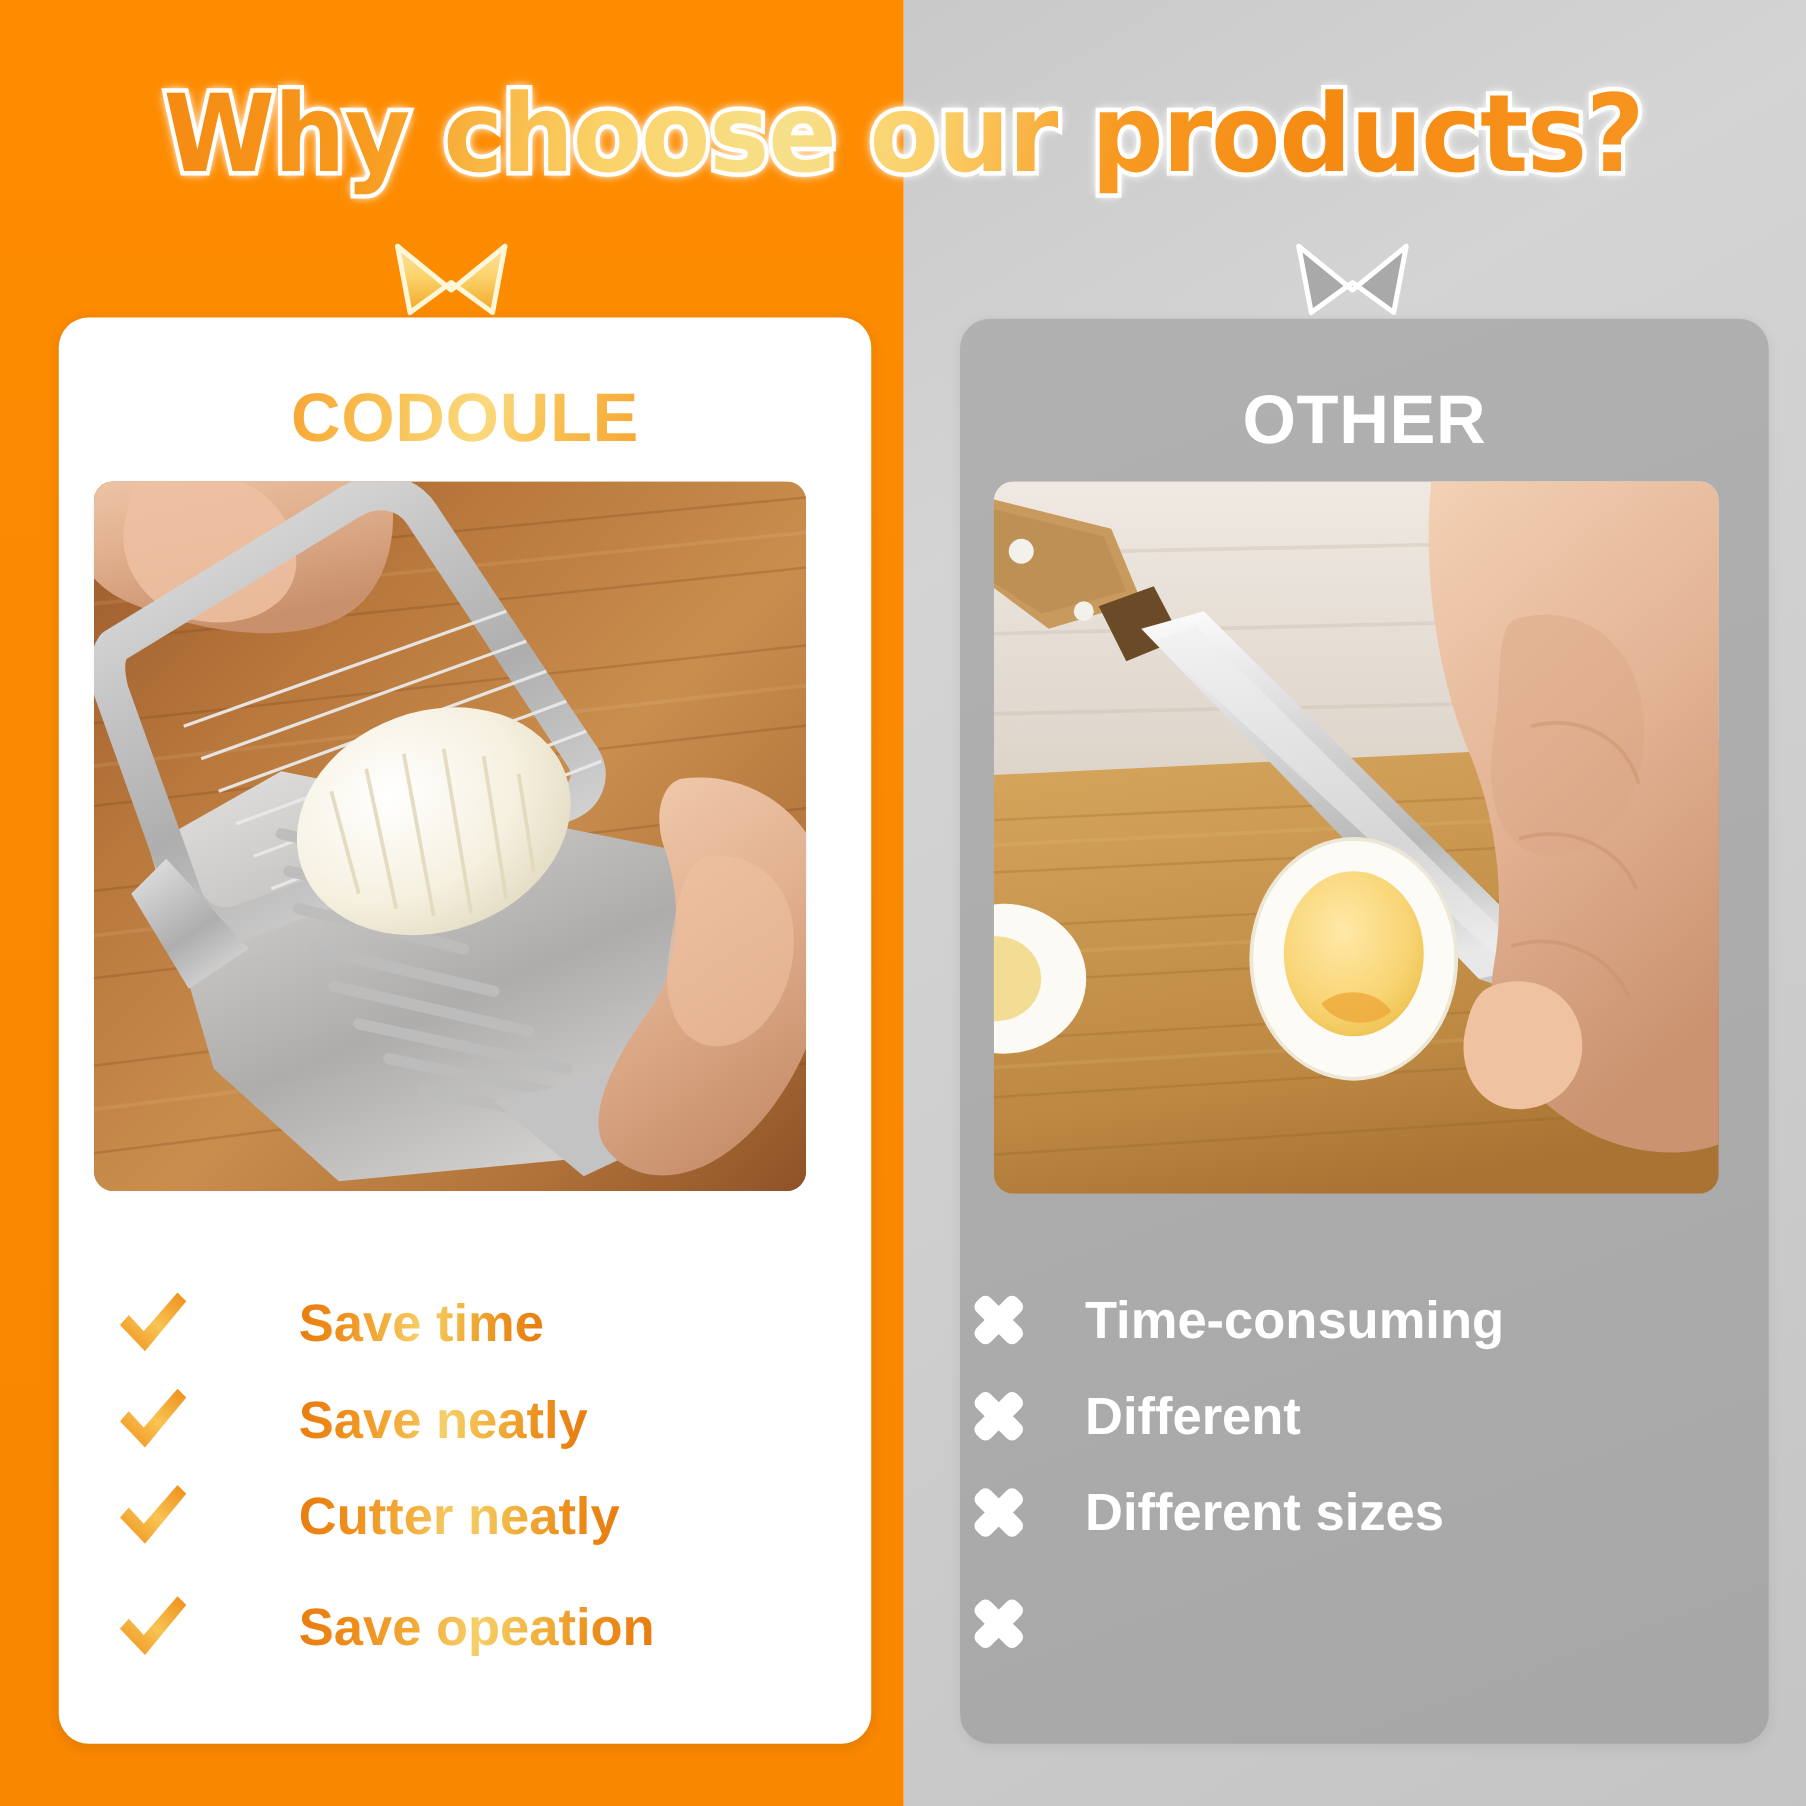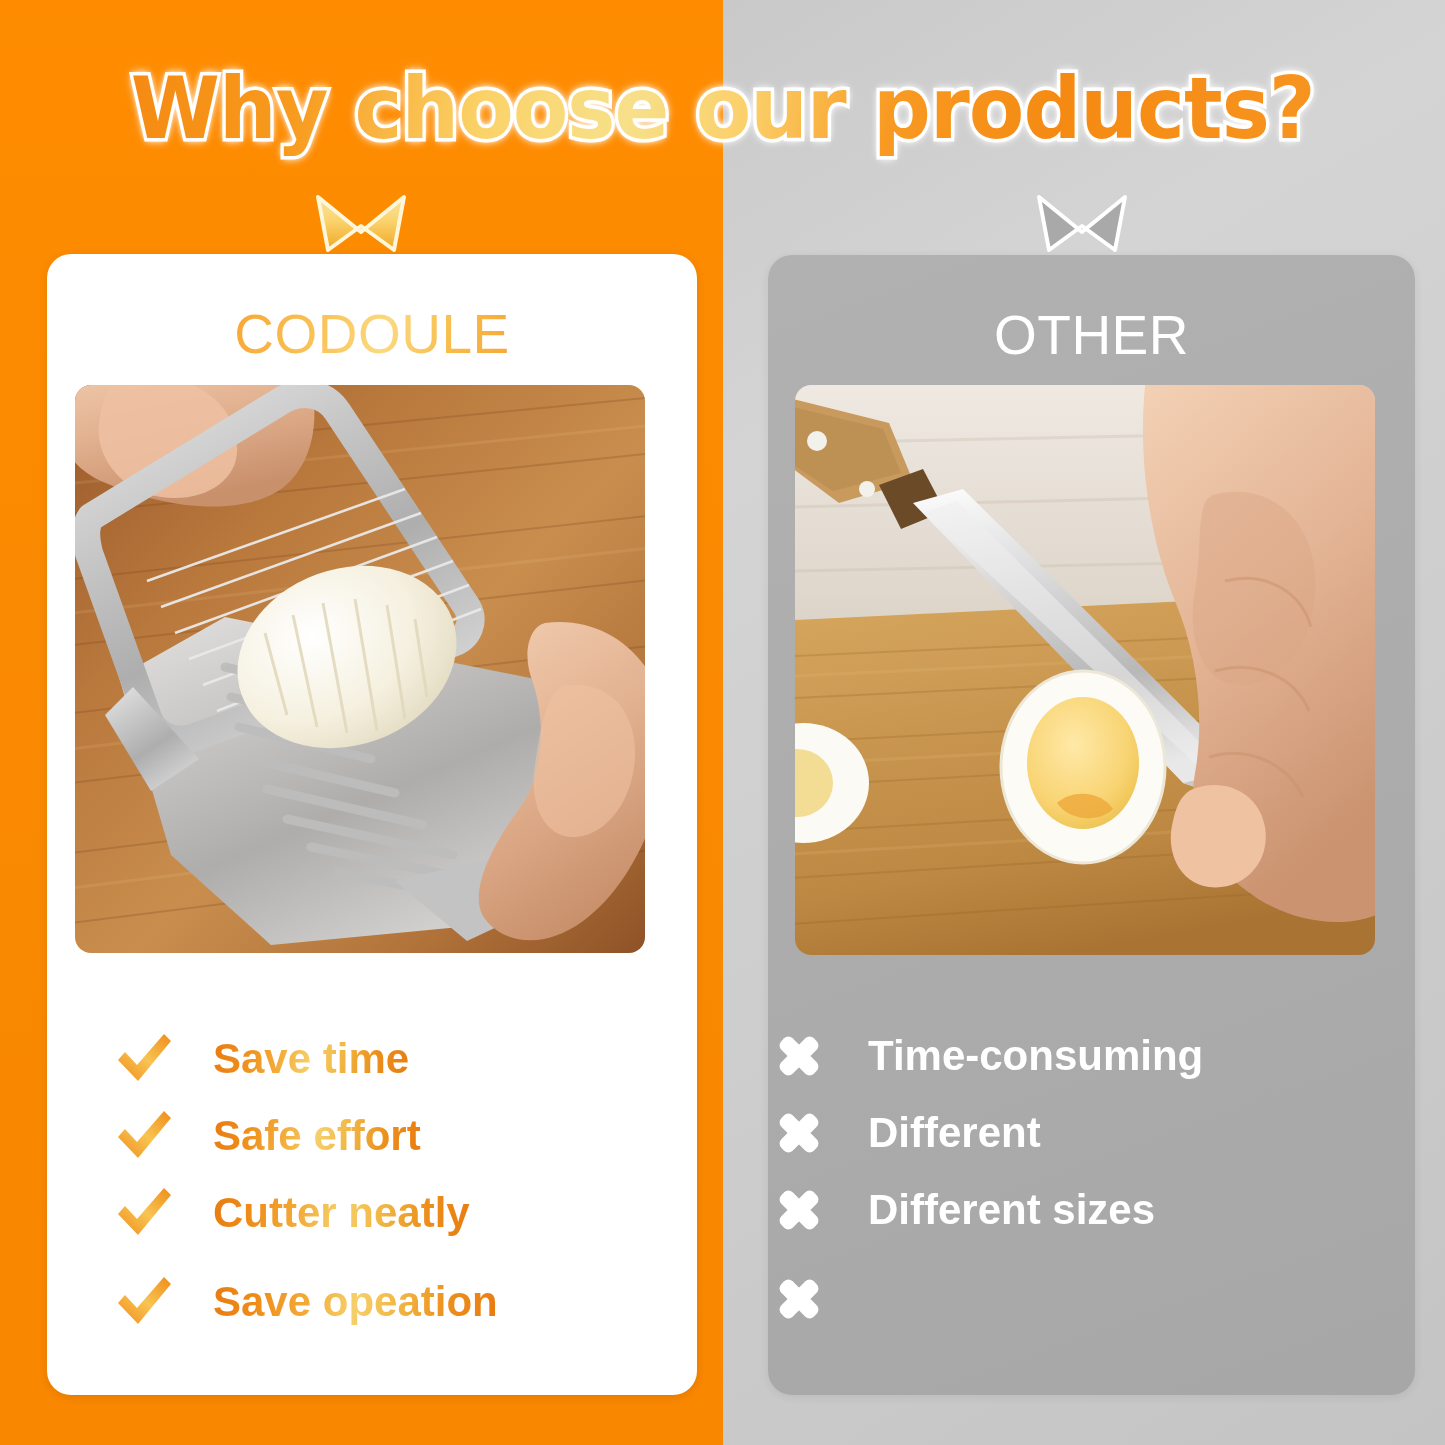--- a/index.html
+++ b/index.html
@@ -70,21 +70,21 @@
   }
   .card-right{
     left:768px;top:255px;width:647px;height:1140px;
     background:linear-gradient(160deg,#b1b1b1 0%,#adadad 40%,#a7a7a7 100%);
     box-shadow:0 2px 10px rgba(0,0,0,.07);
   }
 
   .card-head{
     position:absolute;left:0;right:0;top:48px;
     text-align:center;
-    font-size:55px;font-weight:normal;letter-spacing:0.5px;
+    font-size:55px;font-weight:bold;letter-spacing:0.5px;
     font-family:"Liberation Sans","DejaVu Sans",sans-serif;
   }
   .head-brand{
     background:linear-gradient(105deg,#ef7f14 0%,#f79420 20%,#f9c457 42%,#fbd97f 52%,#f8bd4c 62%,#f59522 80%,#ef7f14 100%);
     -webkit-background-clip:text;background-clip:text;color:transparent;
   }
   .head-other{color:#ffffff;}
 
   
   .photo{
@@ -98,21 +98,21 @@
 
   
   .flist{position:absolute;left:0;right:0;}
   .flist-left{top:766px;}
   .flist-right{top:762px;}
 
   .frow{
     display:flex;align-items:center;
     height:77px;
   }
-  .frow-left{padding-left:66px;}
+  .frow-left{padding-left:44px;gap:48px;}
   .frow-right{}
   .frow.gap{margin-top:12px;}
 
   .ficon{
     width:62px;height:56px;flex:0 0 62px;
     display:flex;align-items:center;justify-content:center;
     margin-right:38px;
   }
   .ficon svg{display:block;}
 
@@ -273,21 +273,21 @@
         </span>
         <span class="flabel flabel-good">Save time</span>
       </div>
 
       <div class="frow frow-left">
         <span class="ficon">
           <svg width="60" height="54" viewBox="0 0 60 54">
             <path d="M4 28 L11 20 L23 33 L50 2 L57 9 L24 49 Z" fill="url(#ck1)"></path>
           </svg>
         </span>
-        <span class="flabel flabel-good">Safe effort</span>
+        <span class="flabel flabel-good">Save neatly</span>
       </div>
 
       <div class="frow frow-left">
         <span class="ficon">
           <svg width="60" height="54" viewBox="0 0 60 54">
             <path d="M4 28 L11 20 L23 33 L50 2 L57 9 L24 49 Z" fill="url(#ck1)"></path>
           </svg>
         </span>
         <span class="flabel flabel-good">Cutter neatly</span>
       </div>

